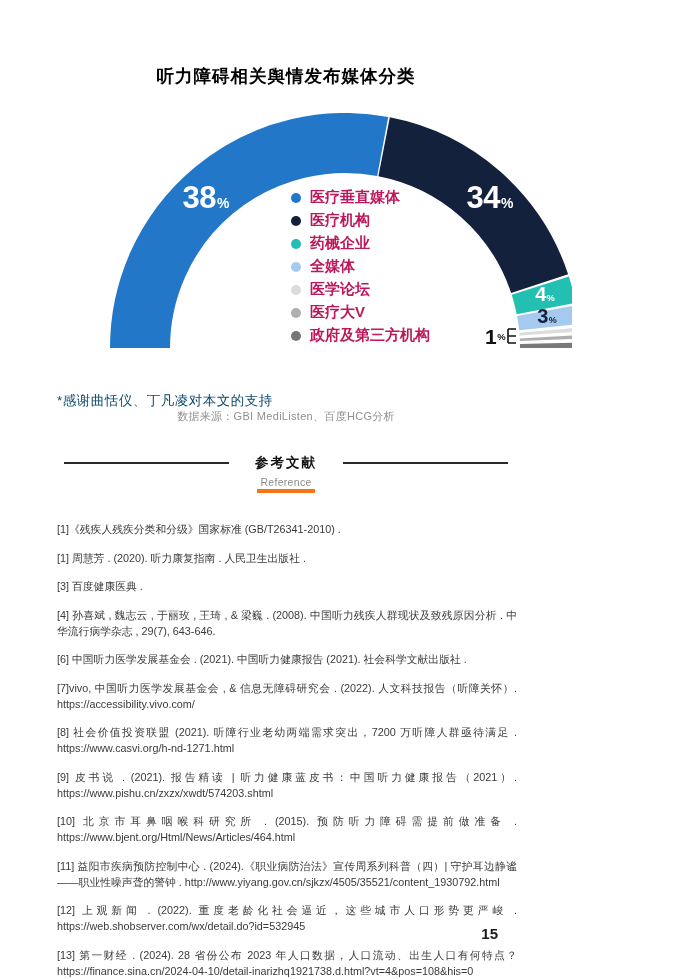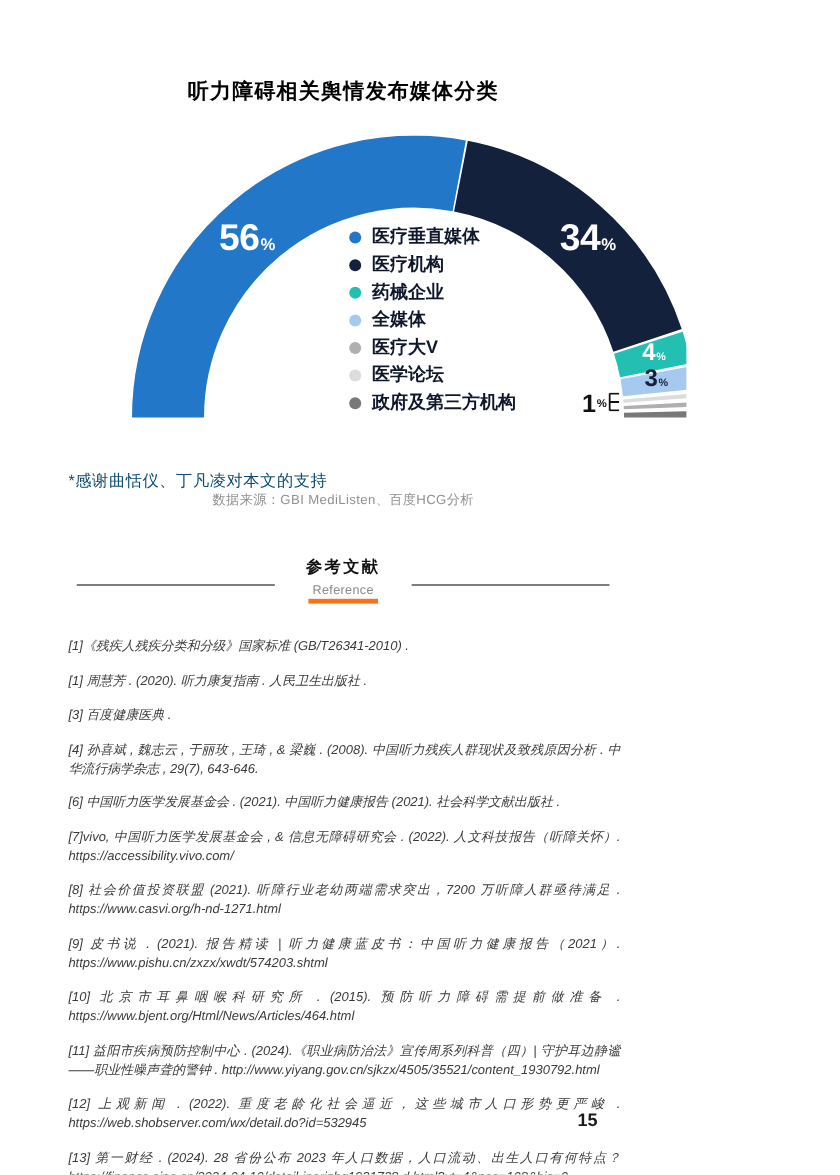--- a/index.html
+++ b/index.html
@@ -18,39 +18,39 @@
   .seg-label .u{font-size:.45em;font-weight:700;margin-left:1px;}
   .lbl0{left:170px;top:182px;width:72px;font-size:31px;color:#ffffff;}
   .lbl1{left:454px;top:182px;width:72px;font-size:31px;color:#ffffff;}
   .lbl2{left:516px;top:284px;width:58px;font-size:20px;color:#ffffff;}
   .lbl3{left:518px;top:306px;width:58px;font-size:20px;color:#14213D;}
   .lbl4{left:485px;top:326px;font-size:21px;color:#111;display:flex;align-items:center;}
   .lbl4 .brace{margin-left:1px;display:inline-block;}
   .legend{position:absolute;left:291px;top:186px;}
   .legend-item{display:flex;align-items:center;height:23px;}
   .legend-dot{width:10px;height:10px;border-radius:50%;margin-right:9px;flex:0 0 auto;}
-  .legend-label{font-size:15px;font-weight:600;color:#0f172a;white-space:nowrap;}
+  .legend-label{font-size:15px;font-weight:600;color:#be185d;white-space:nowrap;}
   .chart-source{
     position:absolute;top:365px;left:0;width:100%;text-align:center;
     font-size:11px;color:#909090;letter-spacing:.3px;margin-top:44px;
   }
   
   .ack{position:absolute;top:392px;left:57px;font-size:13.5px;color:#0c4a6e;letter-spacing:.5px;}
   
   .refs{position:absolute;top:452px;left:0;width:100%;}
-  .ref-header{display:flex;align-items:center;margin:12px 64px;}
+  .ref-header{display:flex;align-items:flex-start;margin:2px 64px;}
   .rule{flex:1;height:1.5px;background:#2a2a2a;margin-top:8px;}
   .ref-titles{padding:0 26px;text-align:center;}
   .ref-zh{font-size:13.5px;font-weight:700;color:#111;letter-spacing:2px;}
   .ref-en{display:inline-block;font-size:10.5px;color:#8a8a8a;border-bottom:4px solid #f97316;
     padding:0 3px 1px;margin-top:2px;letter-spacing:.3px;}
   .ref-list{margin:28px 55px 0 57px;}
   .ref-item{
     margin:0 0 12.5px 0;font-size:10.8px;line-height:16px;color:#3a3a3a;
-    text-align:justify;overflow-wrap:anywhere;font-style:italic;
+    text-align:justify;overflow-wrap:anywhere;
   }
   
   .page-num{position:absolute;top:925px;right:74px;font-size:15px;font-weight:700;color:#1a1a1a;}
 </style>
 </head>
 <body>
 
 <div class="page">
 
   <div class="chart-title">听力障碍相关舆情发布媒体分类</div>
@@ -59,21 +59,21 @@
       <path d="M 30.00 235.00 A 205 205 0 0 1 272.71 33.50" fill="none" stroke="#2277C8" stroke-width="60"></path>
       <path d="M 274.12 33.77 A 205 205 0 0 1 429.63 170.63" fill="none" stroke="#14213D" stroke-width="60"></path>
       <path d="M 430.30 172.67 A 205 205 0 0 1 436.16 195.53" fill="none" stroke="#22BFB2" stroke-width="60"></path>
       <path d="M 436.57 197.64 A 205 205 0 0 1 438.93 214.11" fill="none" stroke="#A5C9EF" stroke-width="60"></path>
       <path d="M 439.24 217.31 A 205 205 0 0 1 439.49 220.52" fill="none" stroke="#DCDCDC" stroke-width="60"></path>
       <path d="M 439.69 223.74 A 205 205 0 0 1 439.84 226.95" fill="none" stroke="#AFAFAF" stroke-width="60"></path>
       <path d="M 439.94 230.17 A 205 205 0 0 1 440.00 235.00" fill="none" stroke="#787878" stroke-width="60"></path>
     </svg>
 
   <div class="seg-label lbl0">
-    <span class="n">56</span><span class="u">%</span>
+    <span class="n">38</span><span class="u">%</span>
   </div>
   <div class="seg-label lbl1">
     <span class="n">34</span><span class="u">%</span>
   </div>
   <div class="seg-label lbl2">
     <span class="n">4</span><span class="u">%</span>
   </div>
   <div class="seg-label lbl3">
     <span class="n">3</span><span class="u">%</span>
   </div>
@@ -96,26 +96,26 @@
       </div>
       <div class="legend-item">
         <span class="legend-dot" style="background: rgb(34, 191, 178);"></span>
         <span class="legend-label">药械企业</span>
       </div>
       <div class="legend-item">
         <span class="legend-dot" style="background: rgb(165, 201, 239);"></span>
         <span class="legend-label">全媒体</span>
       </div>
       <div class="legend-item">
+        <span class="legend-dot" style="background: rgb(220, 220, 220);"></span>
+        <span class="legend-label">医学论坛</span>
+      </div>
+      <div class="legend-item">
         <span class="legend-dot" style="background: rgb(175, 175, 175);"></span>
         <span class="legend-label">医疗大V</span>
-      </div>
-      <div class="legend-item">
-        <span class="legend-dot" style="background: rgb(220, 220, 220);"></span>
-        <span class="legend-label">医学论坛</span>
       </div>
       <div class="legend-item">
         <span class="legend-dot" style="background: rgb(120, 120, 120);"></span>
         <span class="legend-label">政府及第三方机构</span>
       </div>
     </div>
 
   <div class="chart-source">数据来源：GBI MediListen、百度HCG分析</div>
 
   <div class="ack">*感谢曲恬仪、丁凡凌对本文的支持</div>

